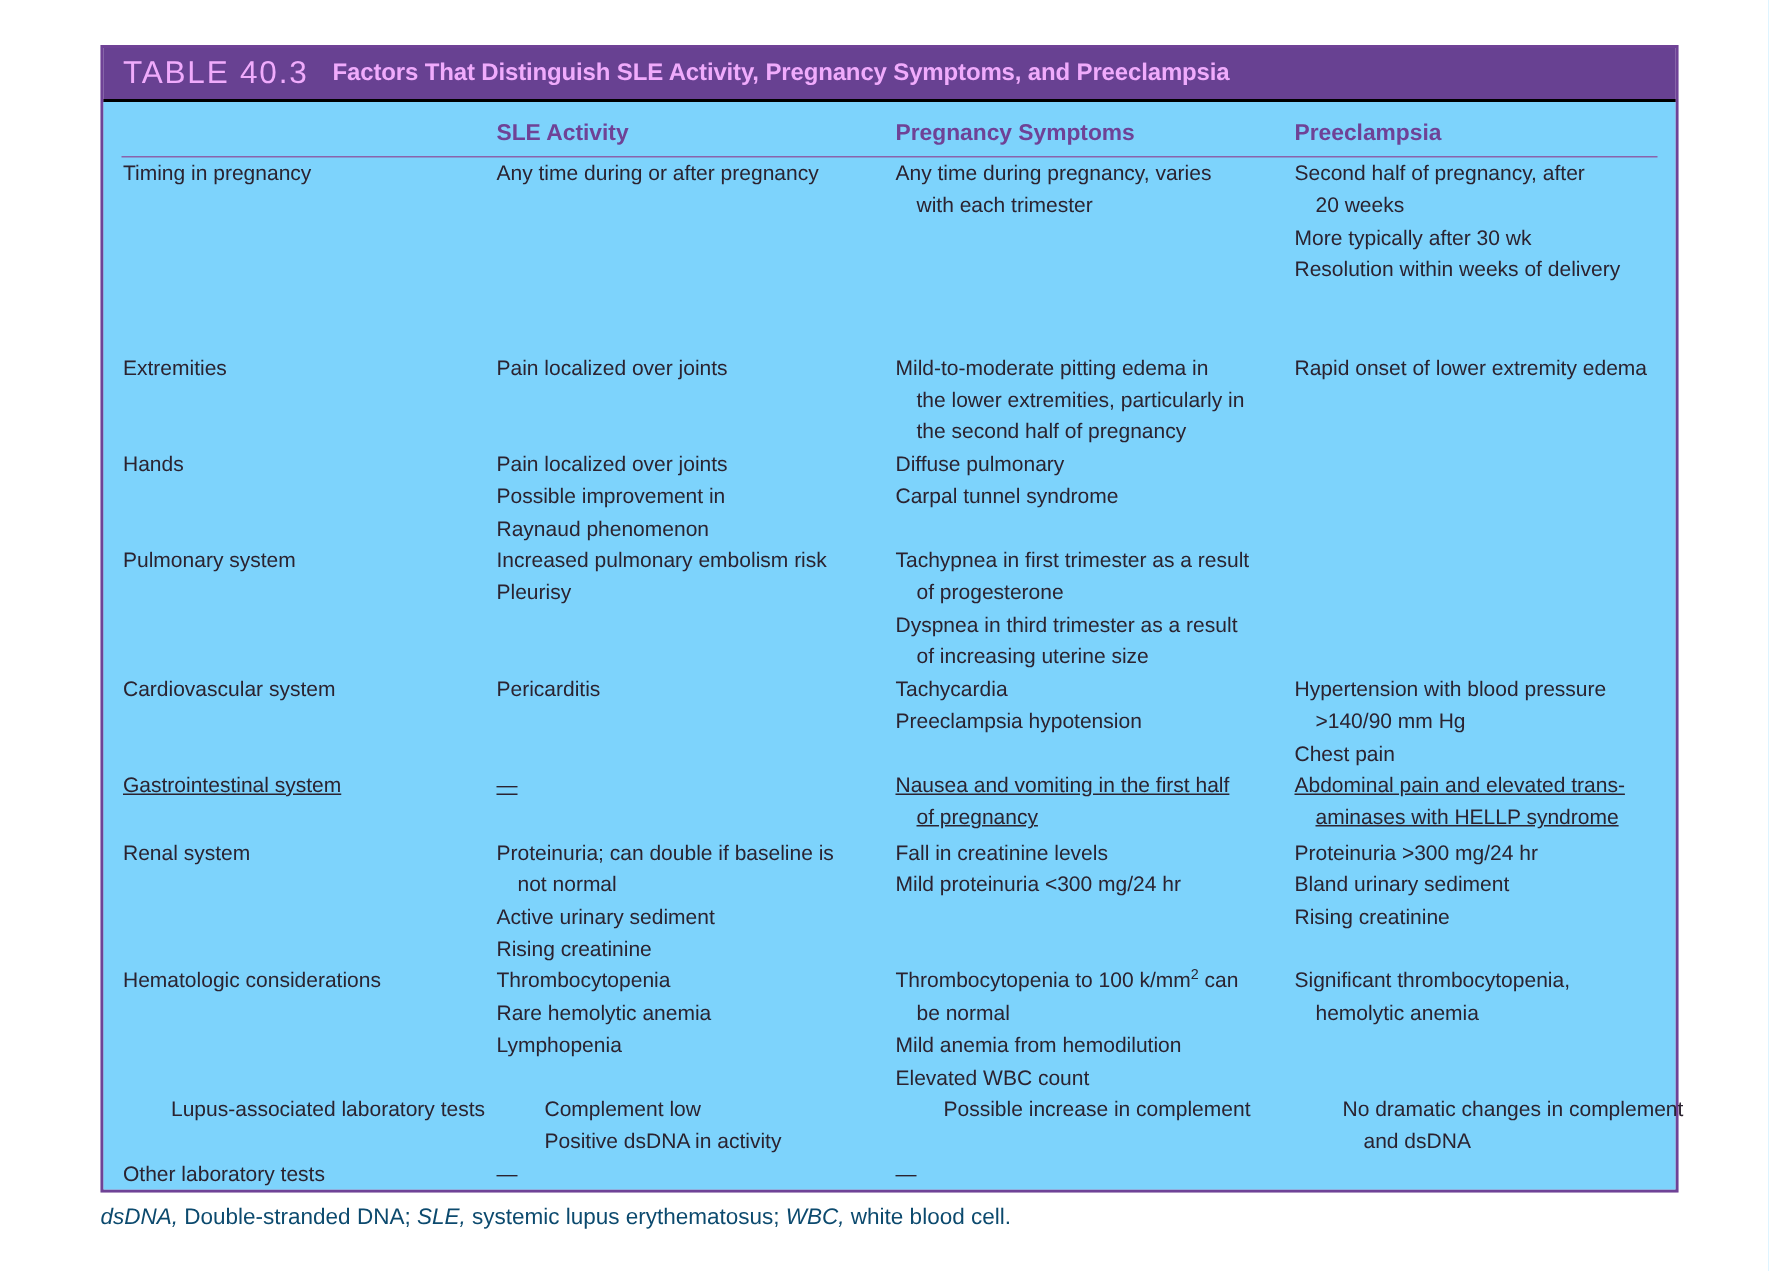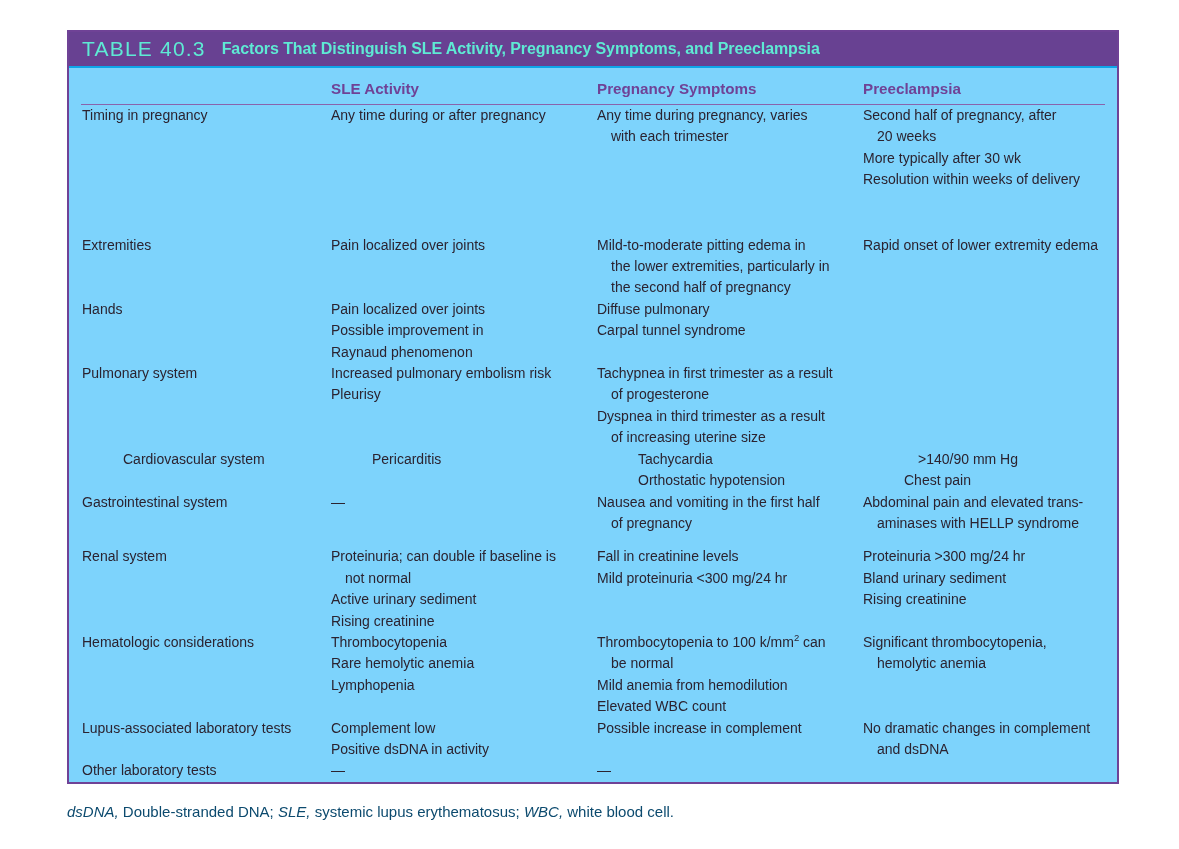--- a/index.html
+++ b/index.html
@@ -27,27 +27,27 @@
     top: 30px;
     width: 1052px;
     border: 2px solid #6f4296;
     box-sizing: border-box;
     background: #ddd2e6;
   }
 
   
   .title-bar {
     background: #684192;
-    color: #5eead4;
+    color: #f0abfc;
     height: 36px;
     display: flex;
     align-items: center;
     padding: 0 0 0 13px;
     box-sizing: border-box;
-    border-bottom: 2px solid #0ea5e9;
+    border-bottom: 2px solid #000000;
   }
   .table-number {
     font-size: 21px;
     font-weight: 300;
     letter-spacing: 1.2px;
     white-space: nowrap;
   }
   .title-text {
     font-size: 16px;
     font-weight: bold;
@@ -201,37 +201,38 @@
             <div class="cell">
               <span class="ln">Tachypnea in first trimester as a result</span>
               <span class="ln ind">of progesterone</span>
               <span class="ln">Dyspnea in third trimester as a result</span>
               <span class="ln ind">of increasing uterine size</span>
             </div>
             <div class="cell">
               <span class="ln blank">&nbsp;</span>
             </div>
           </div>
-          <div class="rowgrid" style="margin-bottom: 0px; padding-left: 41px;">
+          <div class="rowgrid" style="margin-bottom: 0px;">
             <div class="cell c0">
               <span class="ln">Cardiovascular system</span>
             </div>
             <div class="cell">
               <span class="ln">Pericarditis</span>
             </div>
             <div class="cell">
               <span class="ln">Tachycardia</span>
-              <span class="ln">Orthostatic hypotension</span>
-            </div>
-            <div class="cell">
+              <span class="ln">Preeclampsia hypotension</span>
+            </div>
+            <div class="cell">
+              <span class="ln">Hypertension with blood pressure</span>
               <span class="ln ind">&gt;140/90 mm Hg</span>
               <span class="ln">Chest pain</span>
             </div>
           </div>
-          <div class="rowgrid" style="margin-bottom: 12px;">
+          <div class="rowgrid" style="margin-bottom: 2px; text-decoration: underline;">
             <div class="cell c0">
               <span class="ln">Gastrointestinal system</span>
             </div>
             <div class="cell">
               <span class="ln">—</span>
             </div>
             <div class="cell">
               <span class="ln">Nausea and vomiting in the first half</span>
               <span class="ln ind">of pregnancy</span>
             </div>
@@ -273,21 +274,21 @@
               <span class="ln">Thrombocytopenia to 100 k/mm<sup>2</sup> can</span>
               <span class="ln ind">be normal</span>
               <span class="ln">Mild anemia from hemodilution</span>
               <span class="ln">Elevated WBC count</span>
             </div>
             <div class="cell">
               <span class="ln">Significant thrombocytopenia,</span>
               <span class="ln ind">hemolytic anemia</span>
             </div>
           </div>
-          <div class="rowgrid" style="margin-bottom: 0px;">
+          <div class="rowgrid" style="margin-bottom: 0px; padding-left: 32px;">
             <div class="cell c0">
               <span class="ln">Lupus-associated laboratory tests</span>
             </div>
             <div class="cell">
               <span class="ln">Complement low</span>
               <span class="ln">Positive dsDNA in activity</span>
             </div>
             <div class="cell">
               <span class="ln">Possible increase in complement</span>
             </div>

